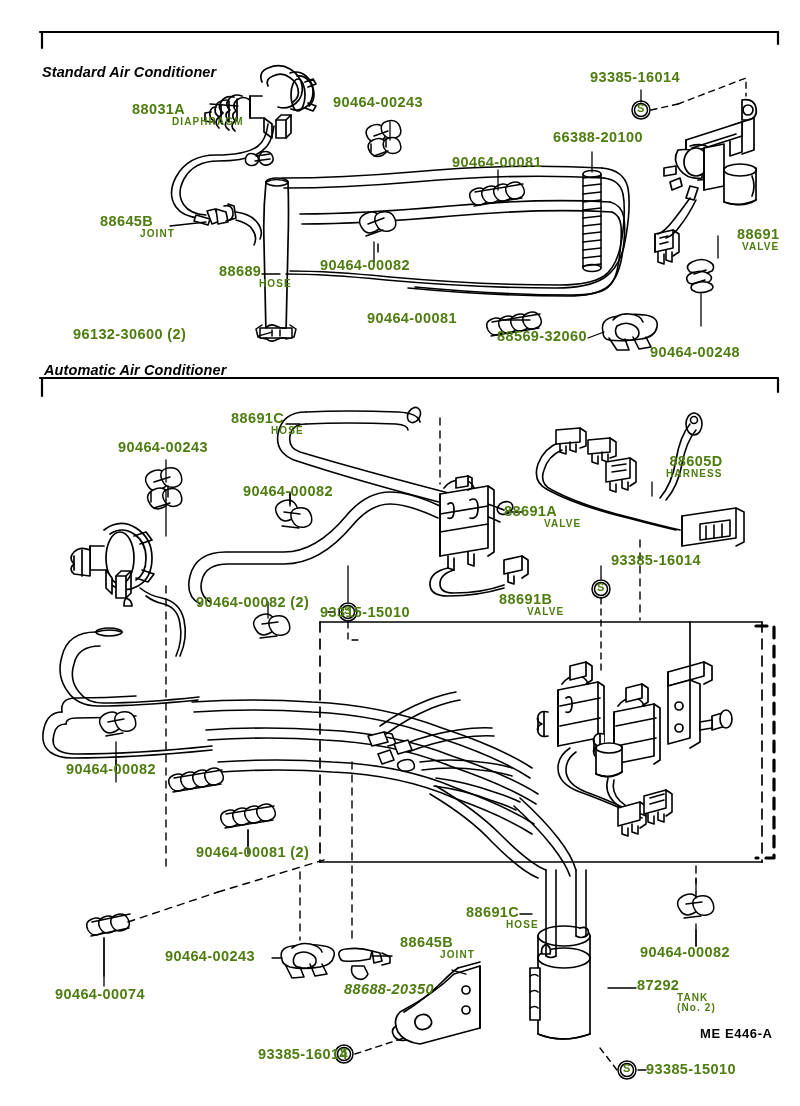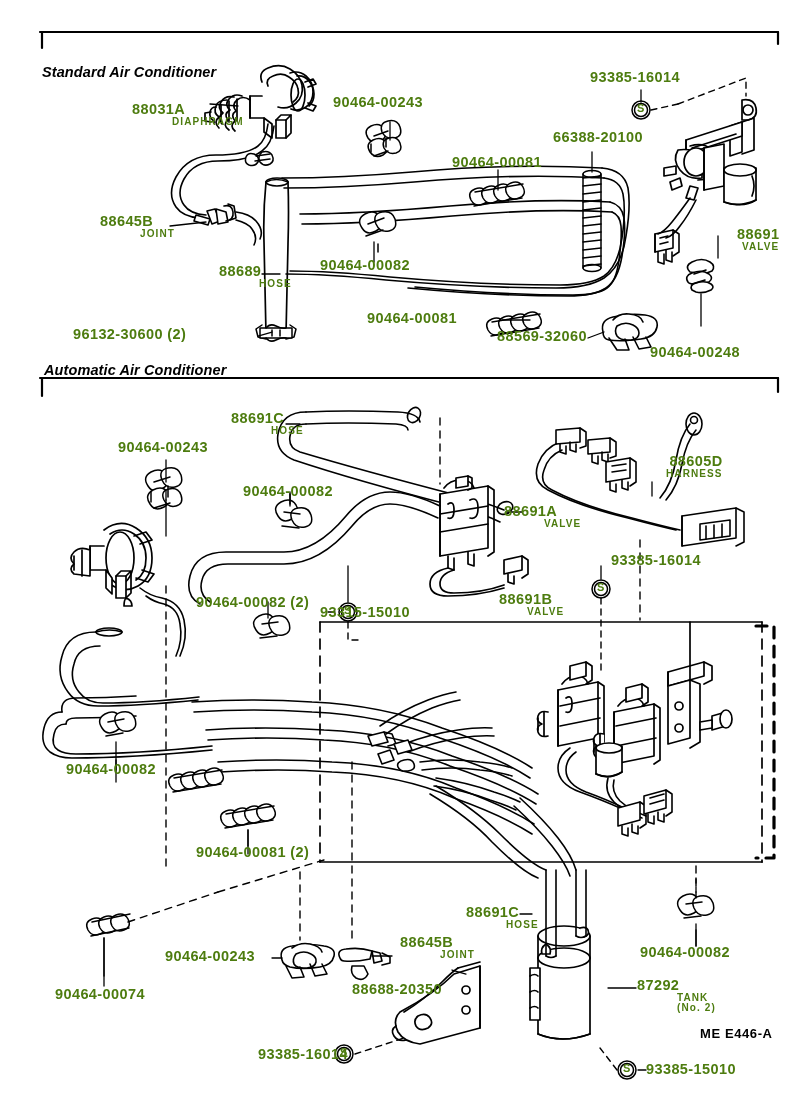--- a/index.html
+++ b/index.html
@@ -625,21 +625,21 @@
 
 <div class="lbl pn" style="left:55px;top:987px;">90464-00074</div>
 
 <div class="lbl pn" style="left:165px;top:949px;">90464-00243</div>
 
 <div class="lbl" style="left:400px;top:935px;">
   <div class="pn">88645B</div>
   <div class="sub">JOINT</div>
 </div>
 
-<div class="lbl pn" style="left:352px;top:982px;">88688-20350</div>
+<div class="lbl pn" style="left:344px;top:982px;font-style:italic;">88688-20350</div>
 
 <div class="lbl pn" style="left:258px;top:1047px;">93385-16014</div>
 
 <div class="lbl" style="left:466px;top:905px;">
   <div class="pn">88691C</div>
   <div class="sub">HOSE</div>
 </div>
 
 <div class="lbl pn" style="left:640px;top:945px;">90464-00082</div>
 

